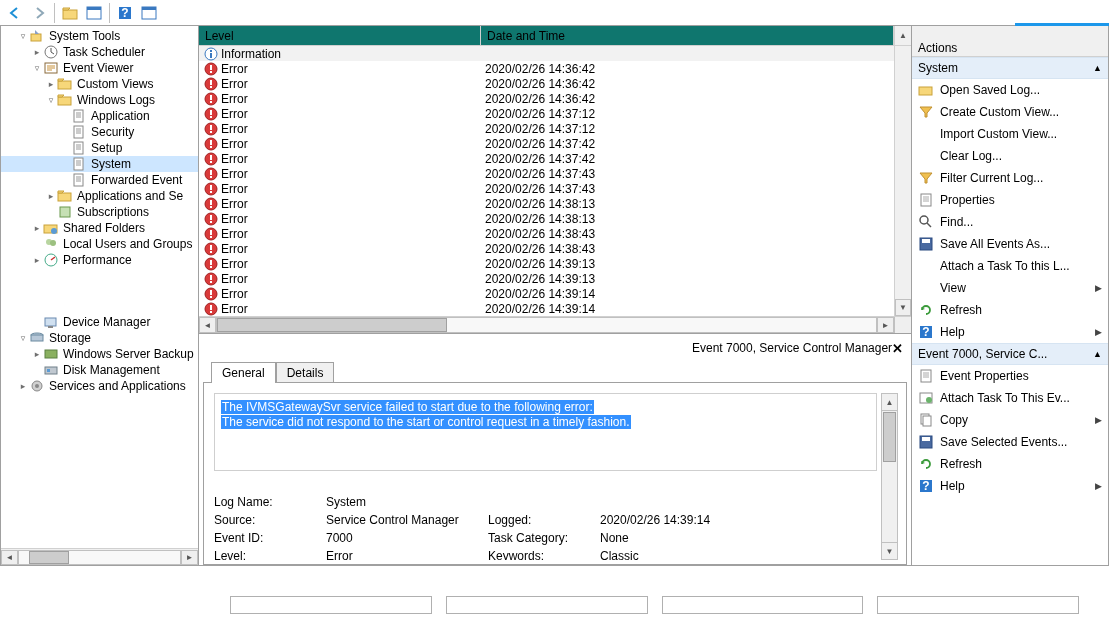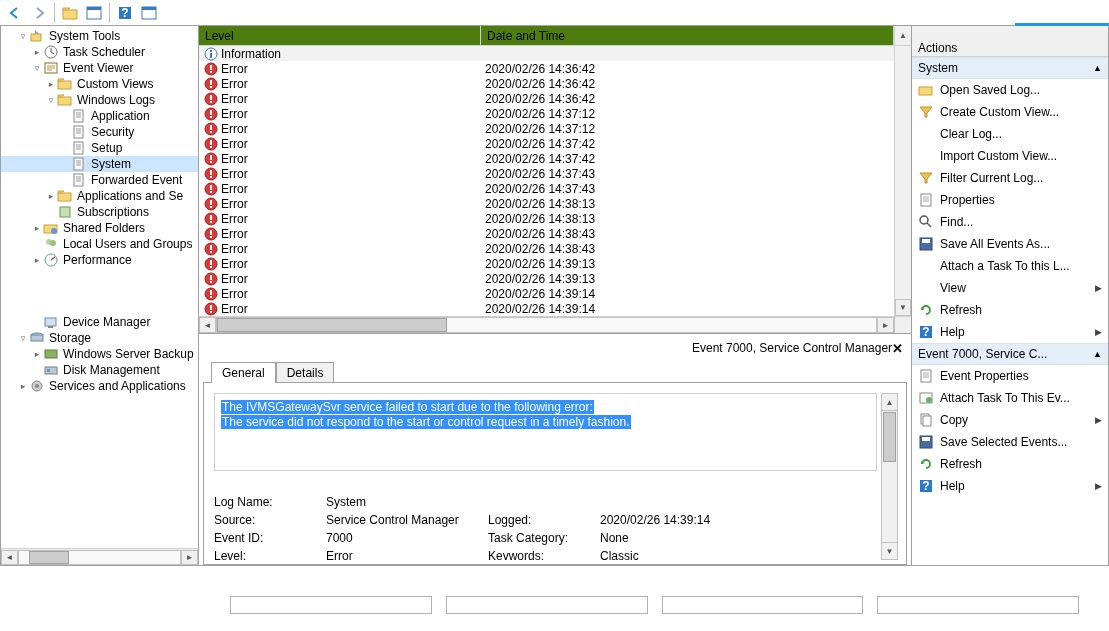--- a/index.html
+++ b/index.html
@@ -15,21 +15,21 @@
 .tree-row .lbl{padding:0 2px}
 .exp{width:12px;text-align:center;color:#707070;font-size:9px;display:inline-block}
 .ico{width:16px;height:16px;display:inline-flex;align-items:center;justify-content:center;margin-right:2px}
 .tree-hbar{position:absolute;bottom:0;left:0;right:0;height:17px;border-top:1px solid #d0d0d0;background:#f0f0f0;display:flex;align-items:center}
 .tree-hbar .arrow{width:17px;height:15px;border:1px solid #c0c0c0;background:#efefef;display:flex;align-items:center;justify-content:center;font-size:8px;color:#555}
 .tree-hbar .track{flex:1;height:15px;border:1px solid #c0c0c0;background:#f8f8f8;position:relative}
 .tree-hbar .thumb{position:absolute;left:10px;top:0;bottom:0;width:40px;background:#cdcdcd;border:1px solid #a0a0a0}
 .center{flex:1;display:flex;flex-direction:column;border-right:1px solid #a0a0a0;min-width:0}
 .grid{flex:0 0 308px;display:flex;flex-direction:column;border-bottom:1px solid #a0a0a0;min-height:0}
 .ghead{display:flex;height:20px;background:#fff;border-bottom:1px solid #d0d0d0}
-.ghead .col{border-right:1px solid #d0d0d0;padding:2px 6px;display:flex;align-items:center;background:#4d7c0f}
+.ghead .col{border-right:1px solid #d0d0d0;padding:2px 6px;display:flex;align-items:center;background:#0f766e}
 .gbody{flex:1;overflow:hidden;position:relative}
 .grow{display:flex;height:15px;align-items:center}
 .grow:first-child{background:#f2f2f2}
 .grow .gcell{padding:0 4px;display:flex;align-items:center;white-space:nowrap;overflow:hidden}
 .gscroll-v{position:absolute;top:0;right:0;bottom:17px;width:17px;border-left:1px solid #d0d0d0;background:#f0f0f0}
 .gscroll-v .arrow{height:17px;border:1px solid #c0c0c0;background:#efefef;display:flex;align-items:center;justify-content:center;font-size:8px;color:#555}
 .gscroll-v .track{flex:1}
 .gscroll-h{position:absolute;left:0;right:0;bottom:0;height:17px;border-top:1px solid #d0d0d0;background:#f0f0f0;display:flex}
 .gscroll-h .arrow{width:17px;border:1px solid #c0c0c0;background:#efefef;display:flex;align-items:center;justify-content:center;font-size:8px;color:#555}
 .gscroll-h .track{flex:1;border:1px solid #c0c0c0;background:#f8f8f8;position:relative}
@@ -653,25 +653,25 @@
         <div class="act-row">
           <span class="aico">
             <svg width="16" height="16">
               <path d="M2 3 L14 3 L9 9 L9 13 L7 13 L7 9 Z" fill="#f0c050" stroke="#c09030"></path>
             </svg>
           </span>
           <span>Create Custom View...</span>
         </div>
         <div class="act-row">
           <span class="aico"></span>
+          <span>Import Custom View...</span>
+        </div>
+        <div class="act-row">
+          <span class="aico"></span>
           <span>Clear Log...</span>
-        </div>
-        <div class="act-row">
-          <span class="aico"></span>
-          <span>Import Custom View...</span>
         </div>
         <div class="act-row">
           <span class="aico">
             <svg width="16" height="16">
               <path d="M2 3 L14 3 L9 9 L9 13 L7 13 L7 9 Z" fill="#f0c050" stroke="#c09030"></path>
             </svg>
           </span>
           <span>Filter Current Log...</span>
         </div>
         <div class="act-row">

